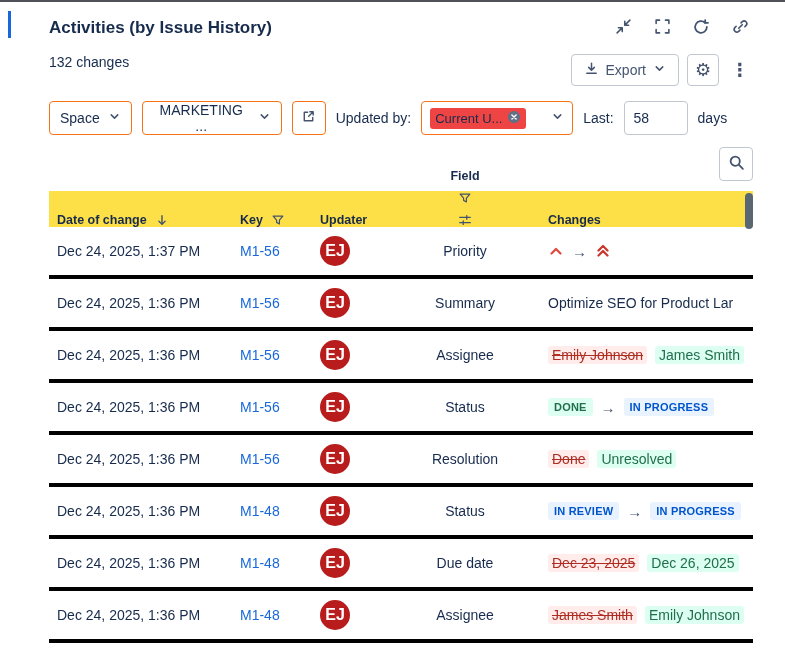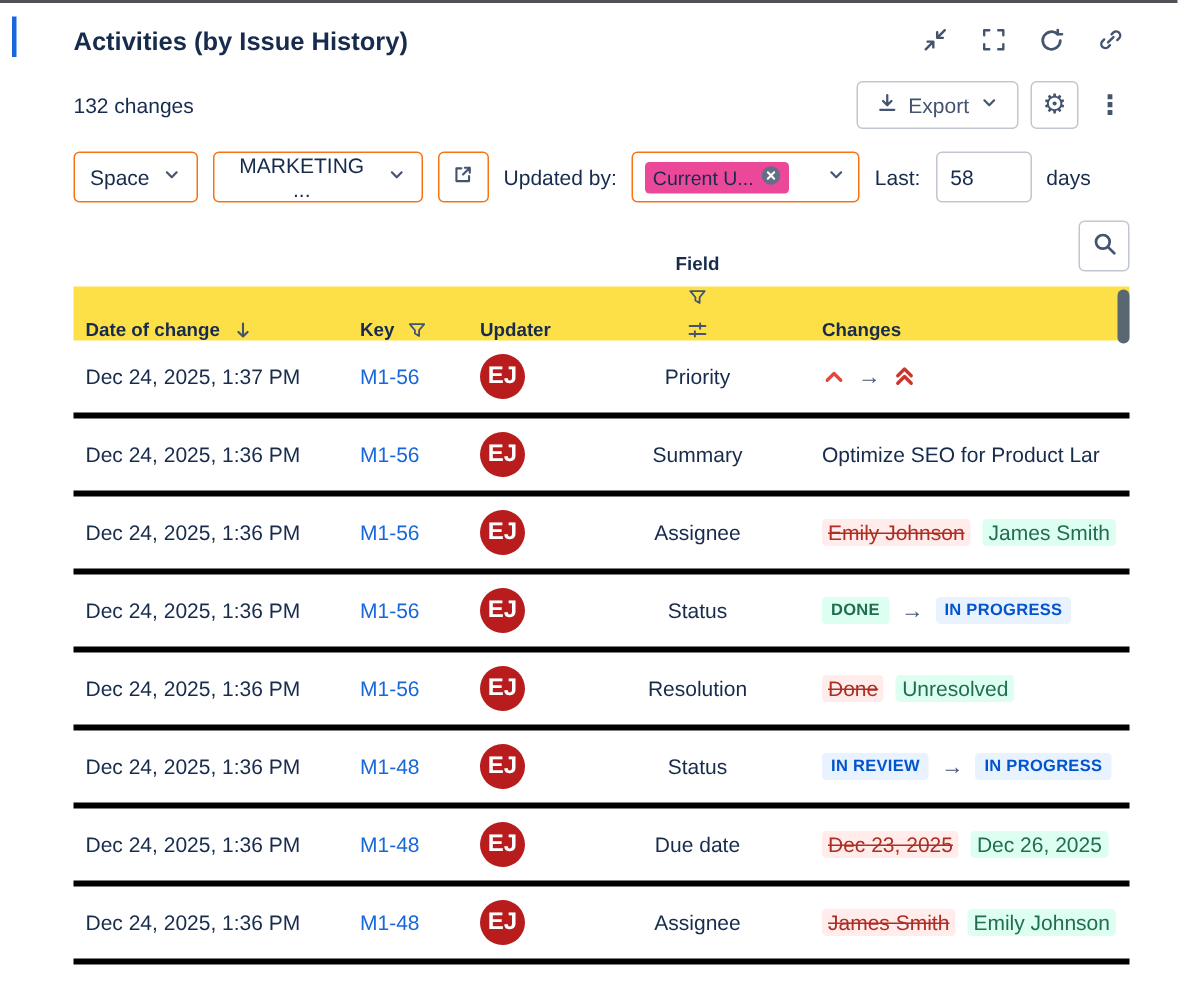--- a/index.html
+++ b/index.html
@@ -16,36 +16,36 @@
   .accent { position:absolute; left:8px; top:9px; width:3px; height:27px; background:#1868DB; }
   .panel { padding:13px 32px 0 33px;margin-left:16px; }
 
   .title-row { display:flex; justify-content:space-between; align-items:center; margin-bottom:13px; }
   .title { font-size:17px; font-weight:bold; margin:0; color:#172B4D; }
   .icon-row { display:flex; gap:13px; align-items:center; }
   .icon-btn { width:26px; height:26px; display:flex; align-items:center; justify-content:center;
               background:none; border:none; padding:0; cursor:pointer; color:#44546F; }
   .glyph { font-size:18px; color:#44546F; line-height:1; }
 
-  .toolbar-row { display:flex; justify-content:space-between; align-items:center; margin-bottom:15px; }
+  .toolbar-row { display:flex; justify-content:space-between; align-items:flex-start; margin-bottom:15px; }
   .changes-count { font-size:14px; color:#172B4D; }
   .toolbar-right { display:flex; gap:8px; align-items:center; }
   .btn { display:flex; align-items:center; gap:7px; height:32px; padding:0 12px;
          border:1px solid #C1C7D0; border-radius:4px; background:#fff; font-size:14px;
          color:#44546F; cursor:pointer; font-family:inherit; }
   .sq { width:32px; padding:0; justify-content:center; }
   .noborder { border:none; width:26px; }
 
   .filter-row { display:flex; align-items:center; gap:10px; margin-bottom:12px; font-size:14px; }
   .control { height:34px; border:1px solid #f97316; border-radius:4px; background:#fff;
              display:flex; align-items:center; gap:8px; padding:0 10px; font-size:14px;
              color:#172B4D; cursor:pointer; font-family:inherit; }
   .project-select { width:140px; justify-content:space-between; }
   .updated-select { width:152px; justify-content:space-between; padding:0 8px; }
-  .chip { display:flex; align-items:center; gap:5px; background:#ec4899; border-radius:3px;
+  .chip { display:flex; align-items:center; gap:5px; background:#ef4444; border-radius:3px;
           padding:2px 5px; font-size:13px; white-space:nowrap; }
   .plain-label { color:#172B4D; }
   .num-input { width:64px; height:34px; border:1px solid #C1C7D0; border-radius:4px;
                padding:0 9px; font-size:14px; color:#172B4D; font-family:inherit; }
 
   .search-row { display:flex; justify-content:flex-end; margin-bottom:10px; }
   .search-btn { width:34px; height:34px; border:1px solid #C1C7D0; border-radius:4px;
                 background:#fff; display:flex; align-items:center; justify-content:center; cursor:pointer; }
 
   .table { position:relative; }

